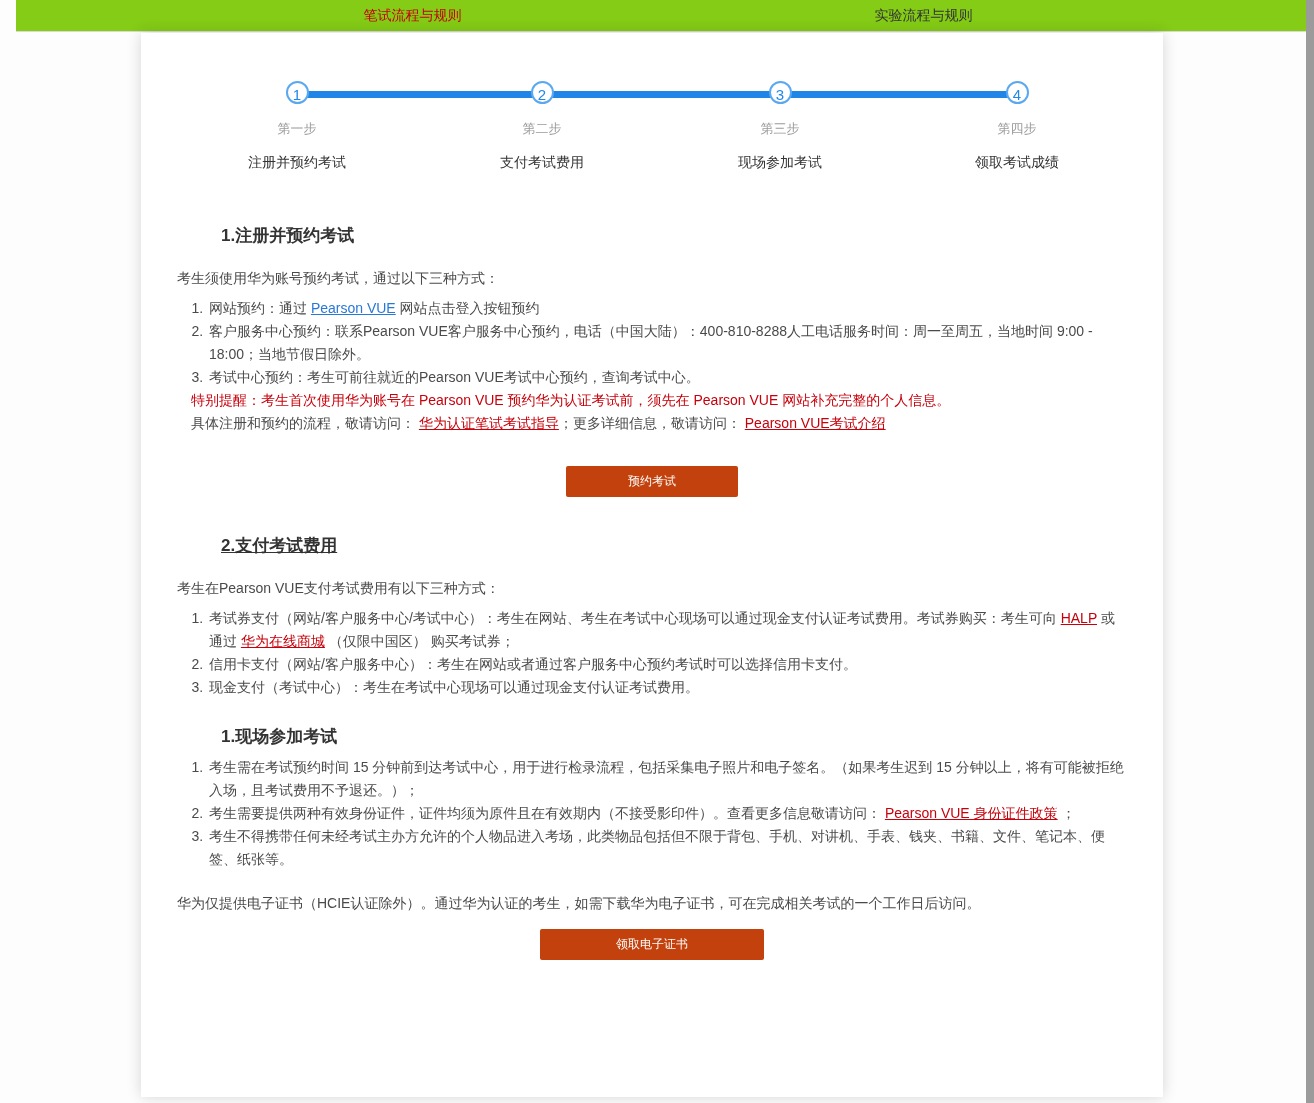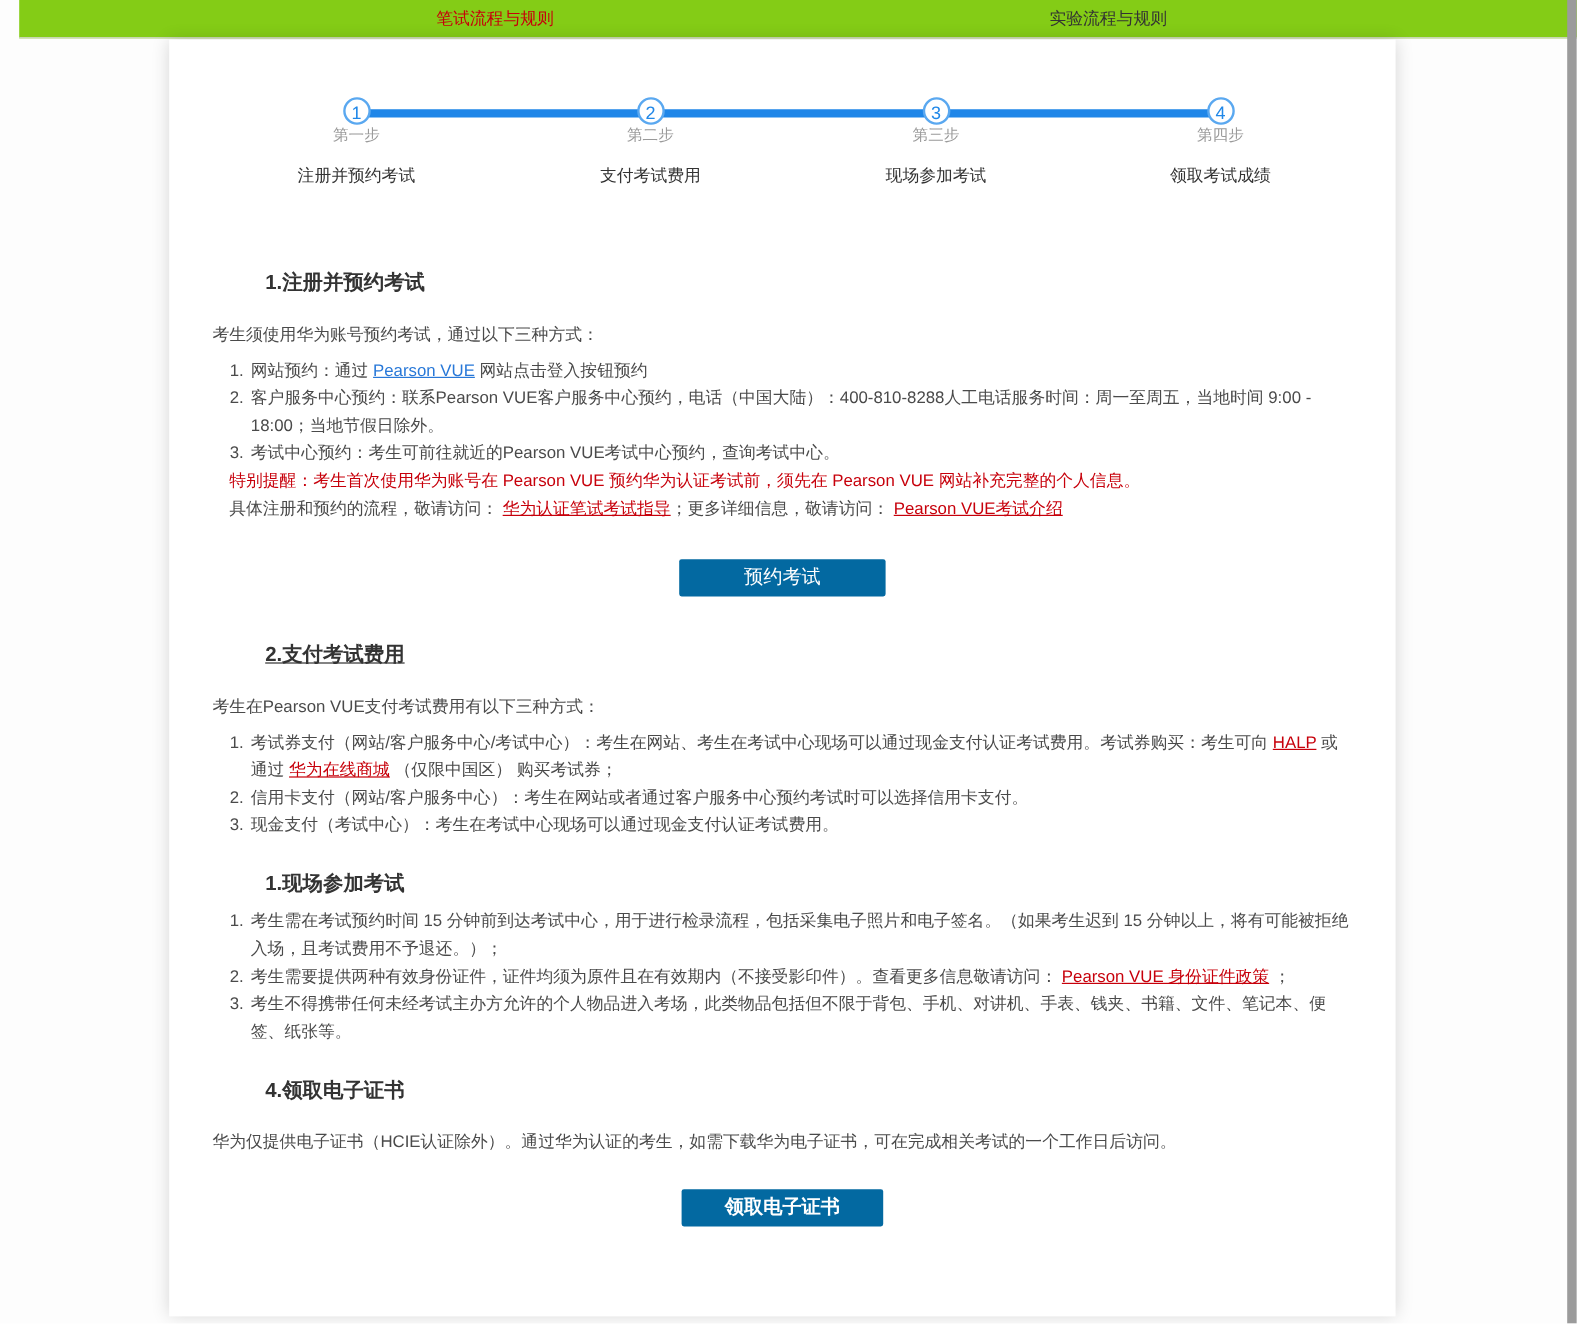--- a/index.html
+++ b/index.html
@@ -36,42 +36,42 @@
     position: absolute; left: 156px; top: 10px; width: 720px; height: 7px;
     background: #1f86e8; border-radius: 4px;
   }
   .step { position: absolute; top: 0; width: 180px; text-align: center; }
   .step-1 { left: 66px; } .step-2 { left: 311px; } .step-3 { left: 549px; } .step-4 { left: 786px; }
   .step-circle {
     width: 23px; height: 23px; border: 2px solid #5aa8f0; border-radius: 50%;
     background: #fff; color: #2188e8; font-size: 15px; line-height: 23px;
     margin: 0 auto; position: relative; z-index: 2; text-align: center;
   }
-  .step-label { font-size: 13px; color: #9a9a9a; }
+  .step-label { margin-top: 16px; font-size: 13px; color: #9a9a9a; }
   .step-title { margin-top: 16px; font-size: 14px; color: #333; }
   
   .content { position: absolute; top: 0; left: 0; width: 1022px; padding: 193px 36px 0 36px; }
   .sec-heading { font-size: 17px; font-weight: bold; color: #333; line-height: 20px; margin-left: 44px; }
   .intro { margin-top: 22px; font-size: 14px; color: #4a4a4a; line-height: 20px; }
   ol.steps-list {
     margin-top: 9px; padding-left: 30px; list-style: decimal;
     font-size: 14px; color: #4a4a4a;
   }
   ol.steps-list li { line-height: 23px; padding-left: 2px; }
   .notice { margin-left: 14px; font-size: 14px; line-height: 23px; color: #c7000b; }
   .guide { margin-left: 14px; font-size: 14px; line-height: 23px; color: #4a4a4a; }
   a.blue-link { color: #2878d8; text-decoration: underline; cursor: pointer; }
   a.red-link { color: #c7000b; text-decoration: underline; cursor: pointer; }
   .btn {
     display: block; margin: 31px auto 0 auto; height: 31px; border: none;
-    background: #0369a1; color: #ffffff; font-size: 16px; cursor: pointer;
+    background: #c2410c; color: #ffffff; font-size: 12px; cursor: pointer;
     border-radius: 2px; font-family: inherit;
   }
   .btn-book { width: 172px; }
-  .btn-cert { width: 168px; margin-top: 30px; font-weight: bold; }
+  .btn-cert { width: 224px; margin-top: 16px; }
   .mt-sec { margin-top: 28px; }
   .mt-sec-after-btn { margin-top: 39px; text-decoration: underline; }
   
   .scrollbar {
     position: absolute; right: 0; top: 0; width: 8px; height: 1103px;
     background: #9b9b9b;
   }
 </style>
 </head>
 <body>
@@ -133,20 +133,19 @@
       <li>现金支付（考试中心）：考生在考试中心现场可以通过现金支付认证考试费用。</li>
     </ol>
 
     <div class="sec-heading mt-sec">1.现场参加考试</div>
     <ol class="steps-list">
       <li>考生需在考试预约时间 15 分钟前到达考试中心，用于进行检录流程，包括采集电子照片和电子签名。（如果考生迟到 15 分钟以上，将有可能被拒绝入场，且考试费用不予退还。）；</li>
       <li><span>考生需要提供两种有效身份证件，证件均须为原件且在有效期内（不接受影印件）。查看更多信息敬请访问： </span><a class="red-link">Pearson VUE 身份证件政策</a><span> ；</span></li>
       <li>考生不得携带任何未经考试主办方允许的个人物品进入考场，此类物品包括但不限于背包、手机、对讲机、手表、钱夹、书籍、文件、笔记本、便签、纸张等。</li>
     </ol>
 
-    <div class="sec-heading mt-sec">4.领取电子证书</div>
     <div class="intro">华为仅提供电子证书（HCIE认证除外）。通过华为认证的考生，如需下载华为电子证书，可在完成相关考试的一个工作日后访问。</div>
     <button class="btn btn-cert">领取电子证书</button>
 
   </div>
 </div>
 
 <div class="scrollbar"></div>
 
 </body></html>

